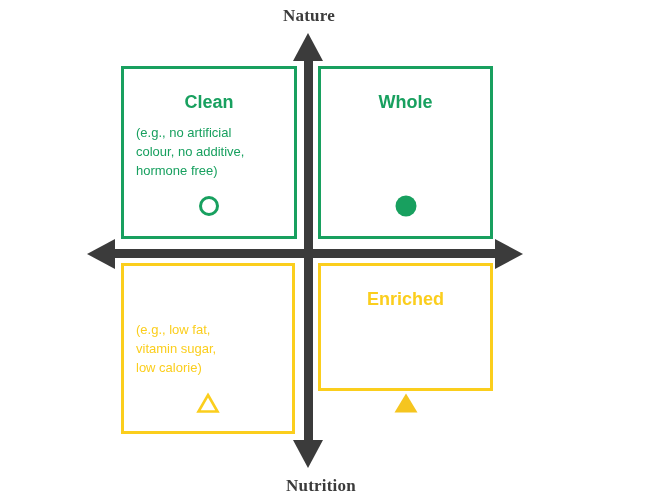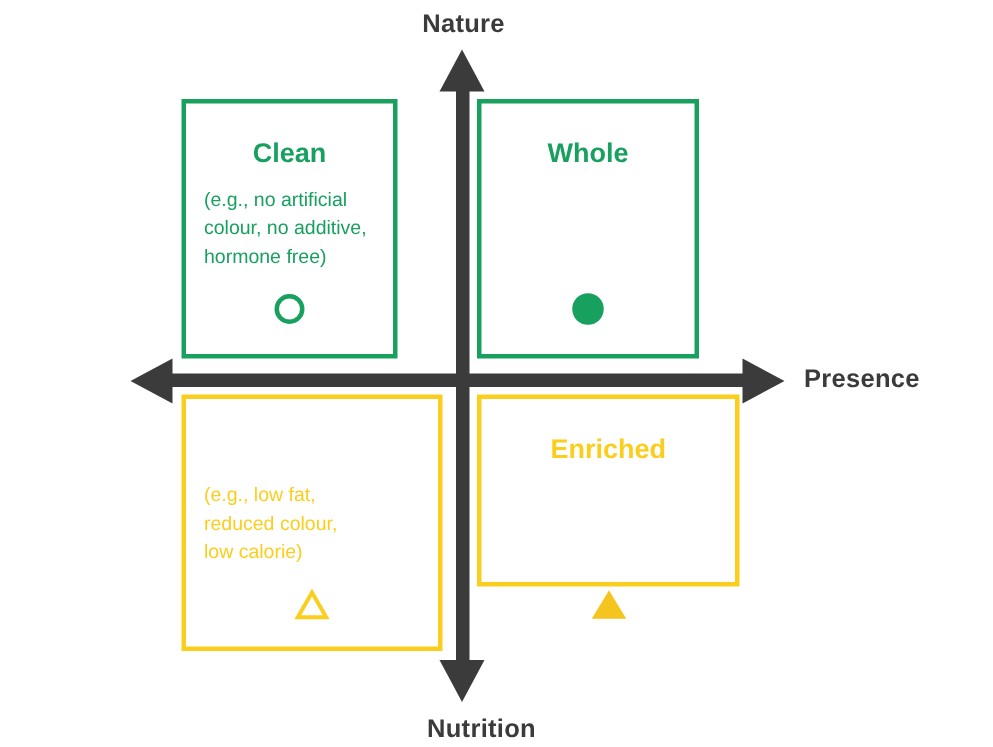--- a/index.html
+++ b/index.html
@@ -50,34 +50,35 @@
     border-bottom: 15px solid transparent;
     border-left: 28px solid var(--axis);
   }
 
   .axis-label {
     position: absolute;
     color: var(--axis);
     font-size: 17px;
     font-weight: bold;
     letter-spacing: 0.2px;
+    font-family: Liberation Serif, serif;
   }
   .label-top    { left: 244px; top: 6px;   width: 130px; text-align: center; }
   .label-bottom { left: 256px; top: 476px; width: 130px; text-align: center; }
   .label-left   { left: 2px;   top: 243px; width: 82px;  text-align: left; }
   .label-right  { left: 536px; top: 243px; width: 110px; text-align: left; }
 
   
   .q {
     position: absolute;
     border: 3px solid;
     background: var(--background);
   }
-  .q-tl { left: 121px; top: 66px;  width: 144px; height: 173px; }
-  .q-tr { left: 318px; top: 66px;  width: 148px; height: 173px; }
+  .q-tl { left: 121px; top: 66px;  width: 176px; height: 173px; }
+  .q-tr { left: 318px; top: 66px;  width: 175px; height: 173px; }
   .q-bl { left: 121px; top: 263px; width: 174px; height: 171px; }
   .q-br { left: 318px; top: 263px; width: 175px; height: 128px; }
 
   .q.green  { border-color: var(--green);  color: var(--green); }
   .q.yellow { border-color: var(--yellow); color: var(--yellow); }
 
   .q-title {
     position: absolute;
     top: 23px; left: 0;
     width: 100%;
@@ -115,21 +116,20 @@
 
   <div class="axis-line v-line"></div>
   <div class="axis-line h-line"></div>
   <div class="arrowhead arrow-up"></div>
   <div class="arrowhead arrow-down"></div>
   <div class="arrowhead arrow-left"></div>
   <div class="arrowhead arrow-right"></div>
 
   <div class="axis-label label-top">Nature</div>
   <div class="axis-label label-bottom">Nutrition</div>
-  <div class="axis-label label-right">Presence</div>
 
   <div class="q q-tl green">
     <div class="q-title">Clean</div>
     <div class="q-desc">(e.g., no artificial
 colour, no additive,
 hormone free)</div>
     <div class="q-marker">
       <svg width="22" height="22" viewBox="0 0 22 22">
           <circle class="circle-outline" cx="11" cy="11" r="8.5"></circle>
         </svg>
@@ -140,21 +140,21 @@
     <div class="q-title">Whole</div>
     <div class="q-marker">
       <svg width="22" height="22" viewBox="0 0 22 22">
           <circle class="circle-filled" cx="11" cy="11" r="10.5"></circle>
         </svg>
     </div>
   </div>
 
   <div class="q q-bl yellow">
     <div class="q-desc">(e.g., low fat,
-reduced colour,
+vitamin sugar,
 low calorie)</div>
     <div class="q-marker">
       <svg width="24" height="22" viewBox="0 0 24 22">
           <polygon class="triangle-outline" points="12,3 21.5,19.5 2.5,19.5"></polygon>
         </svg>
     </div>
   </div>
 
   <div class="q q-br yellow">
     <div class="q-title">Enriched</div>

